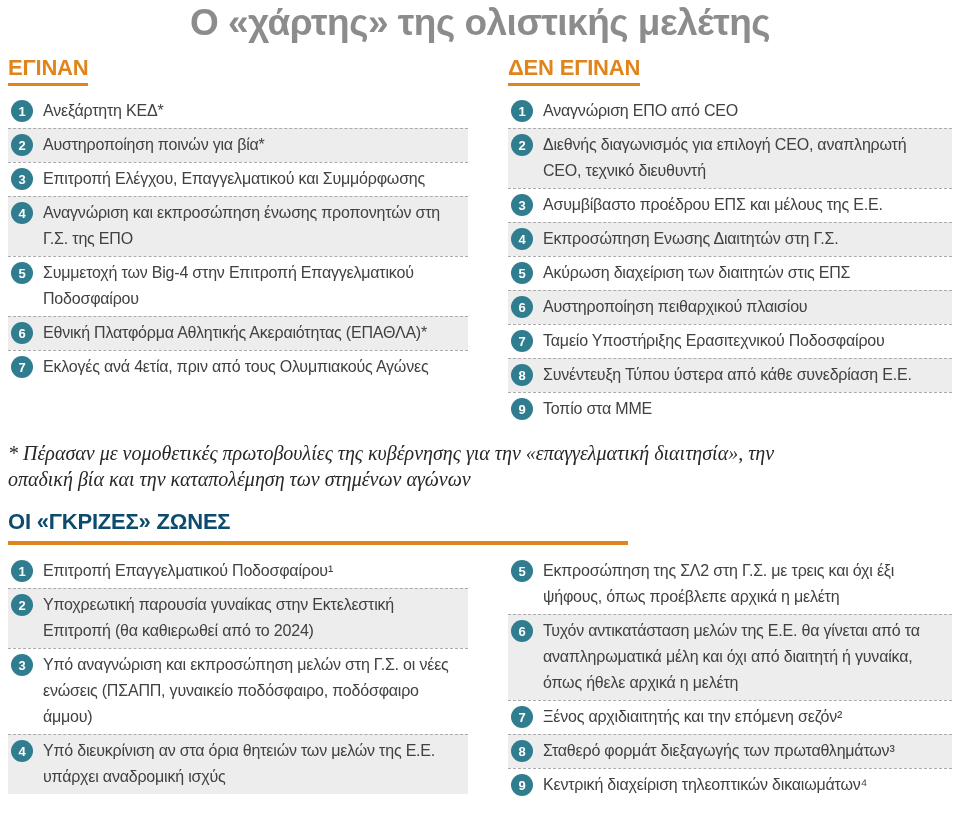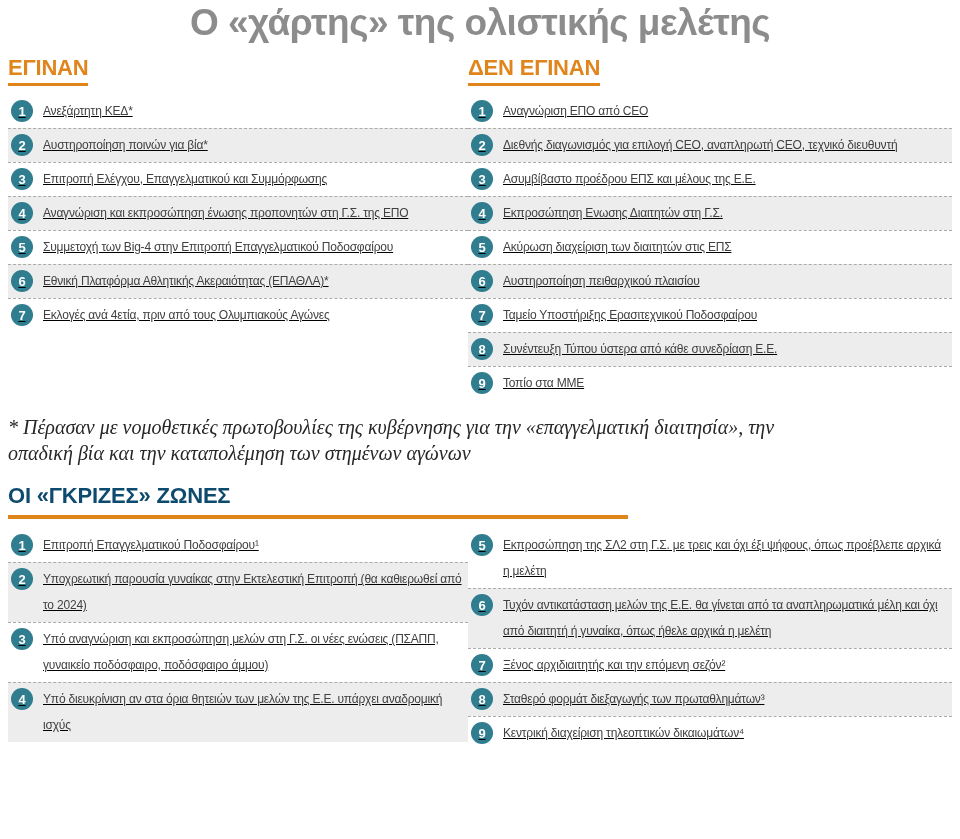--- a/index.html
+++ b/index.html
@@ -6,21 +6,21 @@
   html,body { background:#fff; }
   .canvas {
     width:960px; height:798px; background:#ffffff; position:relative;
     font-family:"Liberation Sans", sans-serif; overflow:hidden;
     padding:2px 4px 0 4px;
   }
   .main-title {
     text-align:center; font-size:37px; font-weight:bold; color:#8c8c8c;
     letter-spacing:-0.5px; line-height:42px; margin-bottom:12px;
   }
-  .cols { display:flex; padding:0 4px;text-decoration:underline; }
+  .cols { display:flex; gap:40px; padding:0 4px; }
   .col-left  { width:460px; flex:0 0 460px; }
   .col-right { flex:1; }
   .sec-header {
     display:inline-block; color:#e0841c; font-size:22px; font-weight:bold;
     letter-spacing:-0.2px; border-bottom:3px solid #e0841c; padding-bottom:3px;
     margin-bottom:9px; line-height:24px;
   }
   .gz-header {
     color:#0c4a6e; font-size:22px; font-weight:bold; letter-spacing:-0.2px;
     line-height:24px; padding:0 4px;
@@ -29,21 +29,21 @@
   .rows { display:flex; flex-direction:column; }
   .row { display:flex; align-items:flex-start; padding:3px 6px 4px 3px; }
   .row + .row { border-top:1px dashed #ababab; }
   .row.alt { background:#ededed; }
   .badge {
     width:22px; height:22px; border-radius:50%; background:#2f7d8e; color:#fff;
     font-size:13px; font-weight:bold; display:flex; align-items:center;
     justify-content:center; flex:0 0 22px; margin-top:2px;
   }
   .item-text {
-    margin-left:10px; font-size:12px; line-height:26px; color:#414141;
+    margin-left:10px; font-size:16px; line-height:26px; color:#414141;
     letter-spacing:-0.2px;
   }
   .footnote {
     font-family:"Liberation Serif", serif; font-style:italic; font-size:20px;
     line-height:26px; color:#262626; padding:0 4px;
   }
   .footnote-top { margin:14px 0 18px 0; width:830px; }
   .gz-section { margin-top:2px; }
 </style>
 </head>

